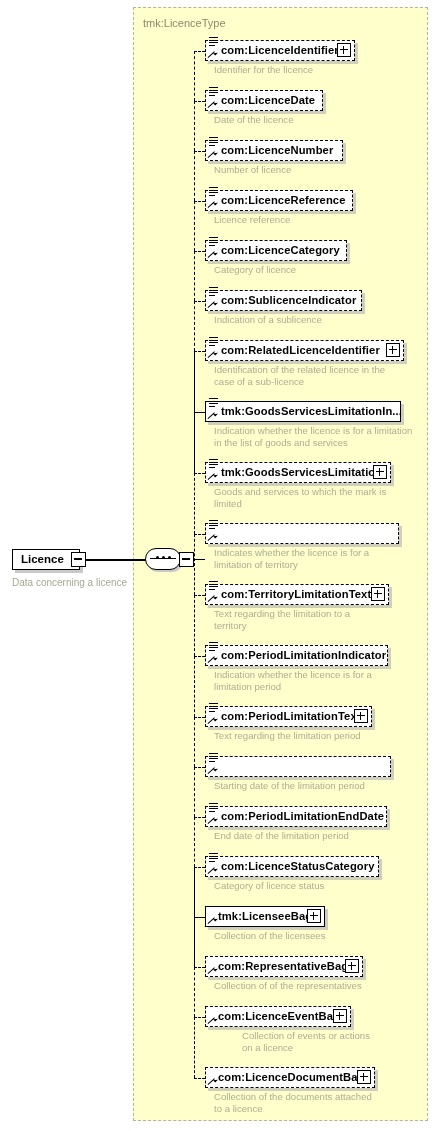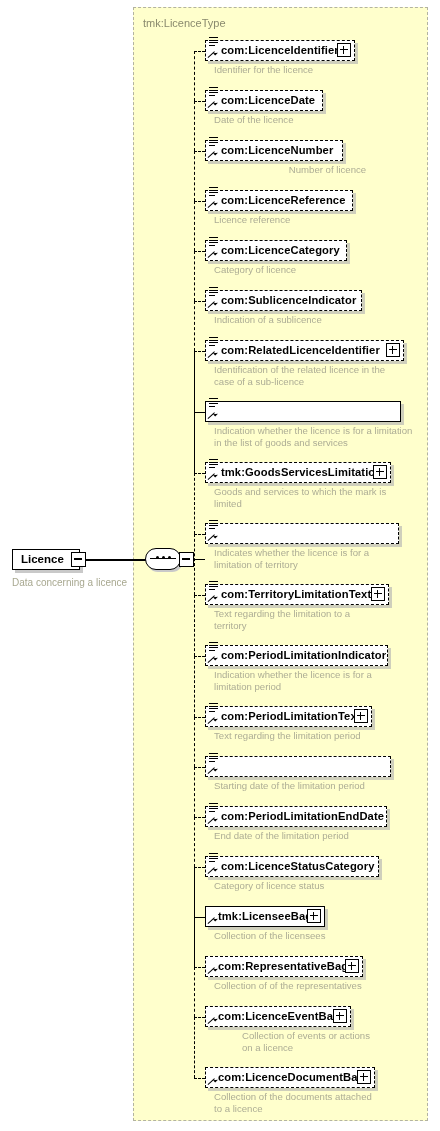--- a/index.html
+++ b/index.html
@@ -349,21 +349,21 @@
       <div class="node" style="left: 205px; top: 140px; width: 138px; text-align: right;">
         <span class="ico-lines">
           <i></i>
           <i></i>
           <i></i>
           <i></i>
         </span>
         <span class="ico-arrow"></span>
         <span class="node-name has-icon">com:LicenceNumber</span>
       </div>
-      <div class="node-desc" style="left: 220px; top: 164px; text-align: center;">Number of licence</div>
+      <div class="node-desc" style="left: 214px; top: 164px;">Number of licence</div>
       <div class="node" style="left: 205px; top: 190px; width: 148px;">
         <span class="ico-lines">
           <i></i>
           <i></i>
           <i></i>
           <i></i>
         </span>
         <span class="ico-arrow"></span>
         <span class="node-name has-icon">com:LicenceReference</span>
       </div>
@@ -404,20 +404,21 @@
       <div class="node-desc" style="left: 214px; top: 364px;">Identification of the related licence in the
 case of a sub-licence</div>
       <div class="node required" style="left: 205px; top: 401px; width: 196px;">
         <span class="ico-lines">
           <i></i>
           <i></i>
           <i></i>
           <i></i>
         </span>
         <span class="ico-arrow"></span>
+        <span class="node-name has-icon">tmk:GoodsServicesLimitationIn...</span>
       </div>
       <div class="node-desc" style="left: 214px; top: 425px;">Indication whether the licence is for a limitation
 in the list of goods and services</div>
       <div class="node" style="left: 205px; top: 462px; width: 186px;">
         <span class="ico-lines">
           <i></i>
           <i></i>
           <i></i>
           <i></i>
         </span>

